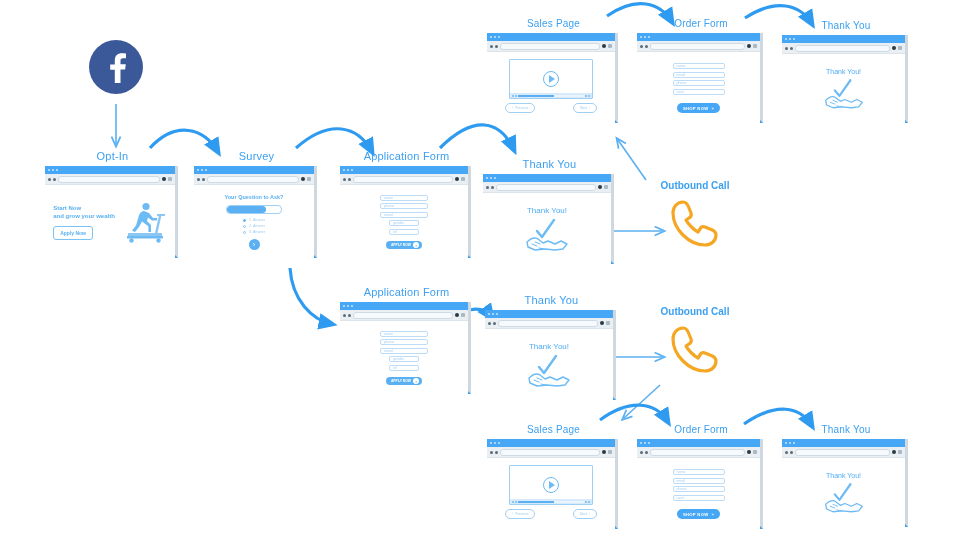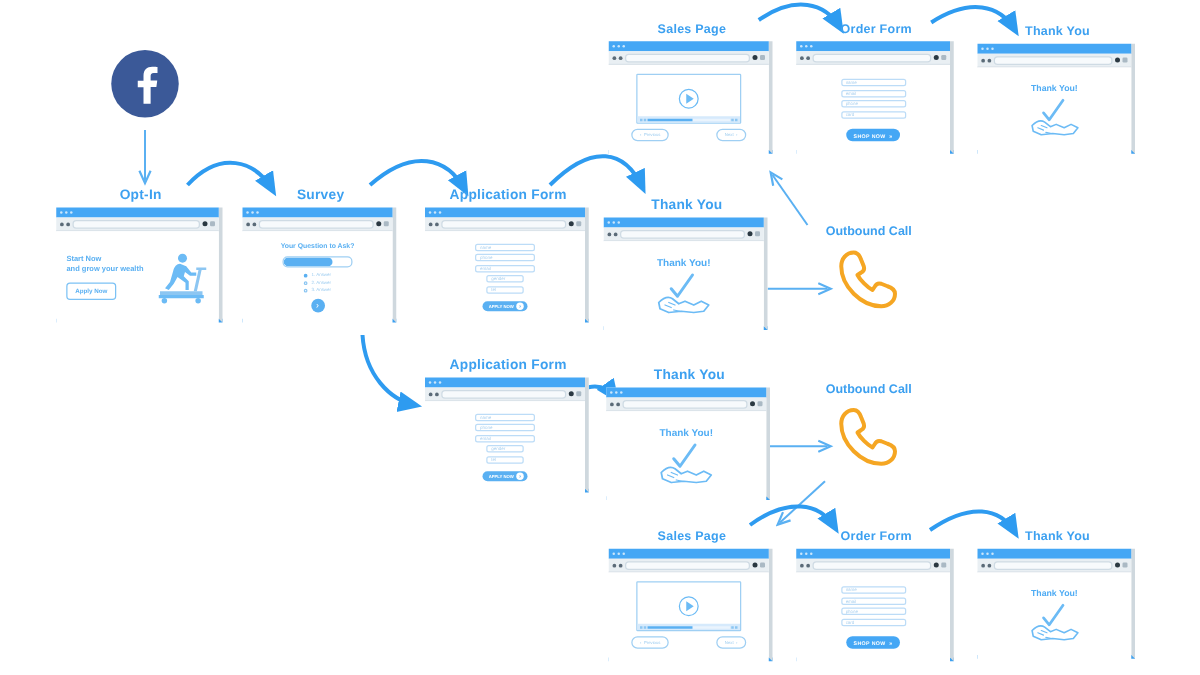--- a/index.html
+++ b/index.html
@@ -8,21 +8,21 @@
     font-family:"Liberation Sans", sans-serif;
   }
   .stage{position:absolute;left:0;top:0;width:960px;height:540px;}
 
   
   svg.arrows{position:absolute;left:0;top:0;width:960px;height:540px;overflow:visible;}
 
   
   .node{position:absolute;}
   .node-title{
-    text-align:center;color:#3CA0F0;font-weight:bold;letter-spacing:.2px;
+    text-align:center;color:#3CA0F0;font-weight:normal;letter-spacing:.2px;
     white-space:nowrap;margin-bottom:4px;
   }
 
   
   .browser{
     position:relative;background:#ffffff;
     border-right:3px solid #cfd8de;
     border-bottom:3px solid #3CA0F0;
     box-sizing:border-box;
   }
@@ -75,21 +75,21 @@
     font-weight:bold;display:flex;align-items:center;gap:2px;padding:0 3px 0 5px;
   }
   .apply-btn .circ{width:6px;height:6px;border-radius:50%;background:#fff;color:#5AB0F2;
     display:flex;align-items:center;justify-content:center;font-size:5px;}
   .shop-btn{
     margin-top:6px;height:10px;border-radius:6px;background:#45A7F5;color:#fff;font-size:4.2px;
     font-weight:bold;display:flex;align-items:center;gap:3px;padding:0 6px;letter-spacing:.3px;
   }
 
   
-  .ty-text{color:#4FACF4;font-weight:bold;font-size:8px;margin-bottom:3px;}
+  .ty-text{color:#4FACF4;font-weight:normal;font-size:8px;margin-bottom:3px;}
 
   
   .video{border:1px solid #9fcff3;border-radius:1px;background:#fff;position:relative;
     display:flex;align-items:center;justify-content:center;box-sizing:border-box;}
   .play{width:16px;height:16px;border-radius:50%;border:1.4px solid #6cbbf5;
     display:flex;align-items:center;justify-content:center;box-sizing:border-box;}
   .play i{width:0;height:0;border-left:6px solid #6cbbf5;border-top:4px solid transparent;
     border-bottom:4px solid transparent;margin-left:2px;display:block;}
   .vbar{position:absolute;left:0;right:0;bottom:0;height:5px;background:#d6eafc;
     display:flex;align-items:center;gap:1px;padding:0 2px;box-sizing:border-box;}

